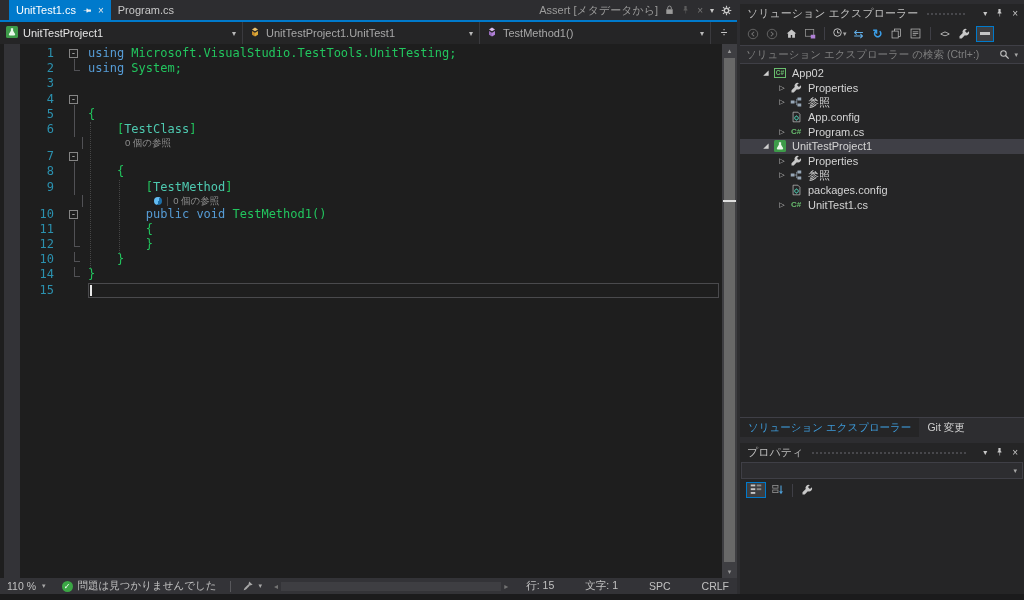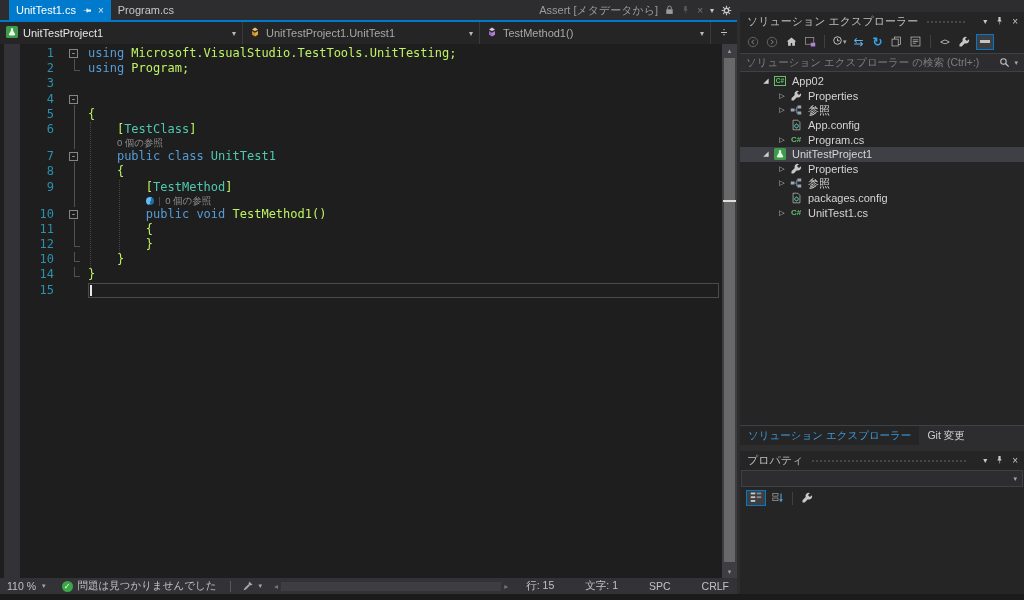--- a/index.html
+++ b/index.html
@@ -27,30 +27,30 @@
   .navcombo.c3{width:231px;}
   .navlbl{color:#A8A8A8;white-space:nowrap;overflow:hidden;}
   .navlbl.w{color:#E6E6E6;}
   .chev{margin-left:auto;color:#B9B9B9;font-size:8px;}
   .navsplit{flex:1;display:flex;align-items:center;justify-content:center;color:#C8C8C8;font-size:12px;}
   
   .editor{position:relative;flex:1;background:#1E1E1E;font-family:"DejaVu Sans Mono",monospace;font-size:12px;overflow:hidden;}
   .gutterstrip{position:absolute;left:4px;top:0;bottom:0;width:16px;background:#333337;}
   .edlines{position:absolute;left:0;top:2px;right:15px;}
   .edrow{display:flex;height:15.2px;line-height:15.2px;}
-  .edrow.lens{height:12px;line-height:12px;}
+  .edrow.lens{height:12px;line-height:12px;margin-left:8px;}
   .ln{width:62px;text-align:right;padding-right:8px;box-sizing:border-box;color:#2B91AF;flex:none;}
   .fold{width:26px;position:relative;flex:none;}
   .fold .vline{position:absolute;left:12px;top:0;bottom:0;width:1px;background:#515155;}
   .fold .corner{position:absolute;left:12px;top:0;height:58%;width:5px;border-left:1px solid #515155;border-bottom:1px solid #515155;}
   .fold .fbox{position:absolute;left:7px;top:3px;width:9px;height:9px;box-sizing:border-box;border:1px solid #858585;background:#1E1E1E;color:#C8C8C8;font-size:9px;line-height:6px;text-align:center;z-index:2;}
   .codewrap{flex:1;position:relative;white-space:pre;color:#DCDCDC;margin-right:3px;}
   .tok.kw{color:#569CD6;}
   .tok.ty{color:#4EC9B0;}
-  .tok.pl{color:#bef264;text-align:right;}
+  .tok.pl{color:#22c55e;text-align:right;}
   .edrow.current .codewrap{border:1px solid #4A4A4D;height:15.2px;box-sizing:border-box;}
   .caret{position:absolute;left:1px;top:1px;width:2px;height:11px;background:#E8E8E8;}
   .lenswrap{display:flex;align-items:center;}
   .lensicon{display:inline-block;width:8px;height:8px;border-radius:50%;
             background:linear-gradient(110deg,#63BCF2 55%,#1C6FA8 45%);margin-right:3px;flex:none;}
   .lensdiv{color:#5A5A5A;font-size:9px;margin-right:3px;}
   .lenstext{color:#8F8F8F;font-size:9.5px;font-family:"Liberation Sans",sans-serif;}
   .iguide{position:absolute;width:1px;border-left:1px dotted #464646;}
   .vsb{position:absolute;right:0;top:0;bottom:0;width:15px;background:#3E3E42;}
   .vsb .arr{height:13px;text-align:center;font-size:7px;color:#999;line-height:13px;font-family:"Liberation Sans",sans-serif;}
@@ -65,21 +65,21 @@
   .okcirc{display:inline-block;width:11px;height:11px;border-radius:50%;background:#3BA745;color:#fff;
           font-size:8px;line-height:11px;text-align:center;}
   .vsep{width:1px;height:11px;background:#58585C;margin:0 6px;}
   .broombox{display:flex;align-items:center;gap:4px;padding:0 6px;height:100%;color:#A8A8A8;}
   .htrack{flex:1;display:flex;align-items:center;margin:0 6px;}
   .harr{color:#737373;font-size:8px;}
   .hthumb{flex:1;height:9px;background:#3E3E42;margin:0 3px;}
   .sbl{margin-right:19px;white-space:nowrap;margin-left:12px;}
   .sbl.last{margin-right:8px;}
   
-  .rcol{position:absolute;left:740px;top:0;width:284px;height:594px;background:#2D2D30;display:flex;flex-direction:column;padding-top:12px;box-sizing:border-box;}
+  .rcol{position:absolute;left:740px;top:0;width:284px;height:594px;background:#2D2D30;display:flex;flex-direction:column;padding-top:4px;box-sizing:border-box;}
   .sepanel{background:#252526;height:433px;display:flex;flex-direction:column;}
   .ptitle{height:18px;display:flex;align-items:center;font-size:11px;color:#BFBFBF;padding:0 6px 0 7px;flex:none;}
   .dragdots{flex:1;height:5px;margin:3px 8px 0;
             background-image:radial-gradient(circle,#47474B 0.9px,transparent 1.2px);
             background-size:4px 4px;}
   .titleico{margin-left:8px;color:#C8C8C8;font-size:8px;display:inline-flex;align-items:center;}
   .setoolbar{height:23px;display:flex;align-items:center;gap:5px;padding:0 6px;flex:none;border-bottom:1px solid #3F3F46;}
   .tbi{display:inline-flex;align-items:center;justify-content:center;min-width:14px;color:#C5C5C5;font-size:11px;}
   .tbi.dim{color:#767676;}
   .tbi.blue{color:#61AEE8;font-size:12px;}
@@ -194,21 +194,21 @@
               <span class="fbox">-</span>
               <span class="vline" style="top:13px"></span>
             </span>
             <span class="codewrap"><span class="tok kw">using</span><span class="tok pl"> Microsoft.VisualStudio.TestTools.UnitTesting;</span></span>
           </div>
           <div class="edrow">
             <span class="ln">2</span>
             <span class="fold">
               <span class="corner"></span>
             </span>
-            <span class="codewrap"><span class="tok kw">using</span><span class="tok pl"> Program;</span></span>
+            <span class="codewrap"><span class="tok kw">using</span><span class="tok pl"> System;</span></span>
           </div>
           <div class="edrow">
             <span class="ln">3</span>
             <span class="fold"></span>
             <span class="codewrap"></span>
           </div>
           <div class="edrow">
             <span class="ln">4</span>
             <span class="fold">
               <span class="fbox">-</span>
@@ -235,21 +235,20 @@
               <span class="vline"></span>
             </span>
             <span class="codewrap lenswrap" style="padding-left:28.88px"><span class="lenstext">0 個の参照</span></span>
           </div>
           <div class="edrow">
             <span class="ln">7</span>
             <span class="fold">
               <span class="fbox">-</span>
               <span class="vline" style="top:13px"></span>
             </span>
-            <span class="codewrap"><span class="tok pl">    </span><span class="tok kw">public</span><span class="tok pl"> </span><span class="tok kw">class</span><span class="tok pl"> </span><span class="tok ty">UnitTest1</span></span>
           </div>
           <div class="edrow">
             <span class="ln">8</span>
             <span class="fold">
               <span class="vline"></span>
             </span>
             <span class="codewrap"><span class="tok pl">    {</span></span>
           </div>
           <div class="edrow">
             <span class="ln">9</span>

